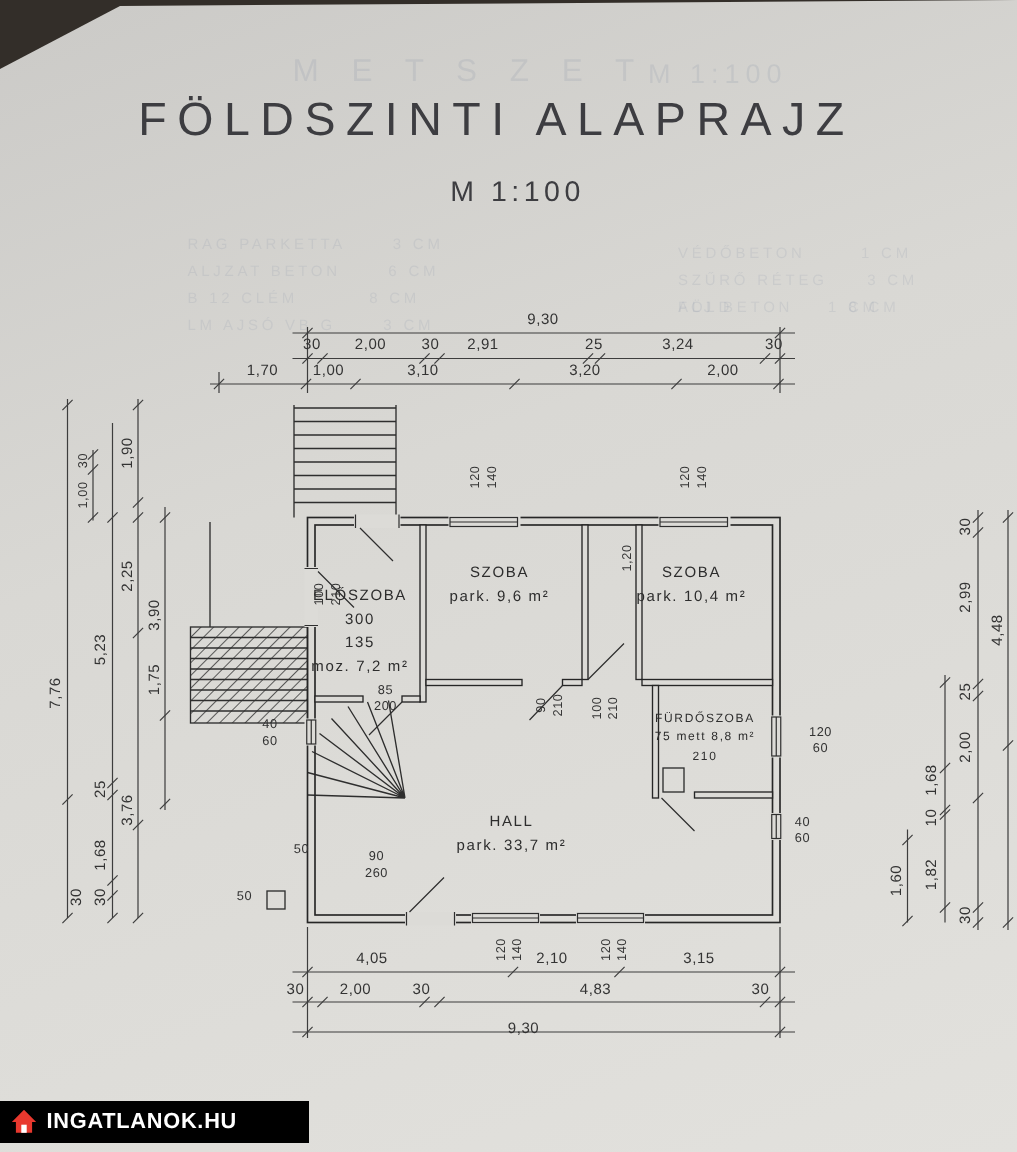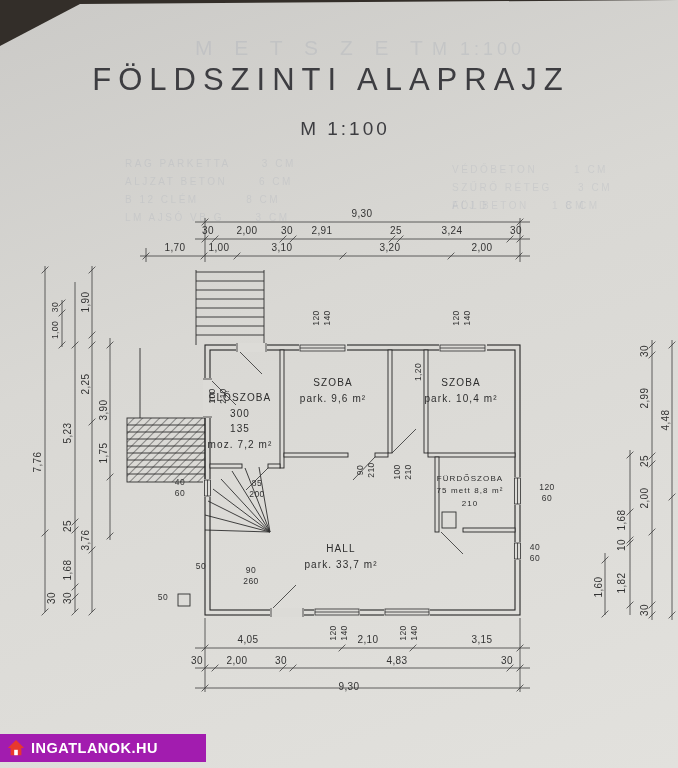--- a/index.html
+++ b/index.html
@@ -13,21 +13,21 @@
   .scale{position:absolute;left:345px;top:129px;transform:translate(-50%,-50%);
          font-size:19px;letter-spacing:3px;color:#3d3d41;white-space:nowrap}
   .ghost{position:absolute;color:#7d89a1;opacity:.16;white-space:nowrap}
   .grow{position:absolute;color:#7d89a1;opacity:.14;font-size:10px;letter-spacing:2.5px;white-space:pre}
   .lbl{position:absolute;transform:translate(-50%,-50%);font-size:10px;color:#333;
        letter-spacing:.4px;white-space:pre-line;text-align:center;line-height:1.25}
   .rot{transform:translate(-50%,-50%) rotate(-90deg)}
   .xs{font-size:8.5px}
   .room{font-size:10px;letter-spacing:1.1px;line-height:1.55;color:#2d2d2d}
   svg.plan{position:absolute;left:0;top:0}
-  .wm{position:absolute;left:0;top:734px;width:206px;height:28px;background:#a21caf;
+  .wm{position:absolute;left:0;top:734px;width:206px;height:28px;background:#000000;
       display:flex;align-items:center;padding-left:7px;box-sizing:border-box}
   .wm-text{color:#ffffff;font-weight:bold;font-size:14.5px;letter-spacing:.5px;margin-left:6px}
 </style>
 </head>
 <body>
 
 <div class="paper"></div>
 
 <div class="ghost" style="left:195px;top:36px;font-size:21px;letter-spacing:8px">M E T S Z E T</div>
 <div class="ghost" style="left:432px;top:39px;font-size:18px;letter-spacing:4px">M 1:100</div>
@@ -226,40 +226,40 @@
 <span class="lbl rot" style="left:645px;top:461px">25</span>
 <span class="lbl rot" style="left:645px;top:498px">2,00</span>
 <span class="lbl rot" style="left:622px;top:520px">1,68</span>
 <span class="lbl rot" style="left:622px;top:545px">10</span>
 <span class="lbl rot" style="left:622px;top:583px">1,82</span>
 <span class="lbl rot" style="left:599px;top:587px">1,60</span>
 <span class="lbl rot" style="left:645px;top:610px">30</span>
 
 <span class="lbl" style="left:248px;top:640px">4,05</span>
 <span class="lbl" style="left:368px;top:640px">2,10</span>
-<span class="lbl" style="left:482px;top:640px">3,15</span>
+<span class="lbl" style="left:466px;top:640px">3,15</span>
 <span class="lbl" style="left:197px;top:661px">30</span>
 <span class="lbl" style="left:237px;top:661px">2,00</span>
 <span class="lbl" style="left:281px;top:661px">30</span>
 <span class="lbl" style="left:397px;top:661px">4,83</span>
 <span class="lbl" style="left:507px;top:661px">30</span>
 <span class="lbl" style="left:349px;top:687px">9,30</span>
 
 <span class="lbl rot xs" style="left:322px;top:318px">120
 140</span>
 <span class="lbl rot xs" style="left:462px;top:318px">120
 140</span>
 <span class="lbl rot xs" style="left:218px;top:396px">100
 210</span>
 <span class="lbl rot xs" style="left:418px;top:372px">1,20</span>
 <span class="lbl rot xs" style="left:366px;top:470px">90
 210</span>
 <span class="lbl rot xs" style="left:403px;top:472px">100
 210</span>
-<span class="lbl xs" style="left:257px;top:489px">85
+<span class="lbl xs" style="left:257px;top:465px">85
 200</span>
 <span class="lbl xs" style="left:180px;top:488px">40
 60</span>
 <span class="lbl xs" style="left:547px;top:493px">120
 60</span>
 <span class="lbl xs" style="left:535px;top:553px">40
 60</span>
 <span class="lbl xs" style="left:251px;top:576px">90
 260</span>
 <span class="lbl xs" style="left:201px;top:566px">50</span>

